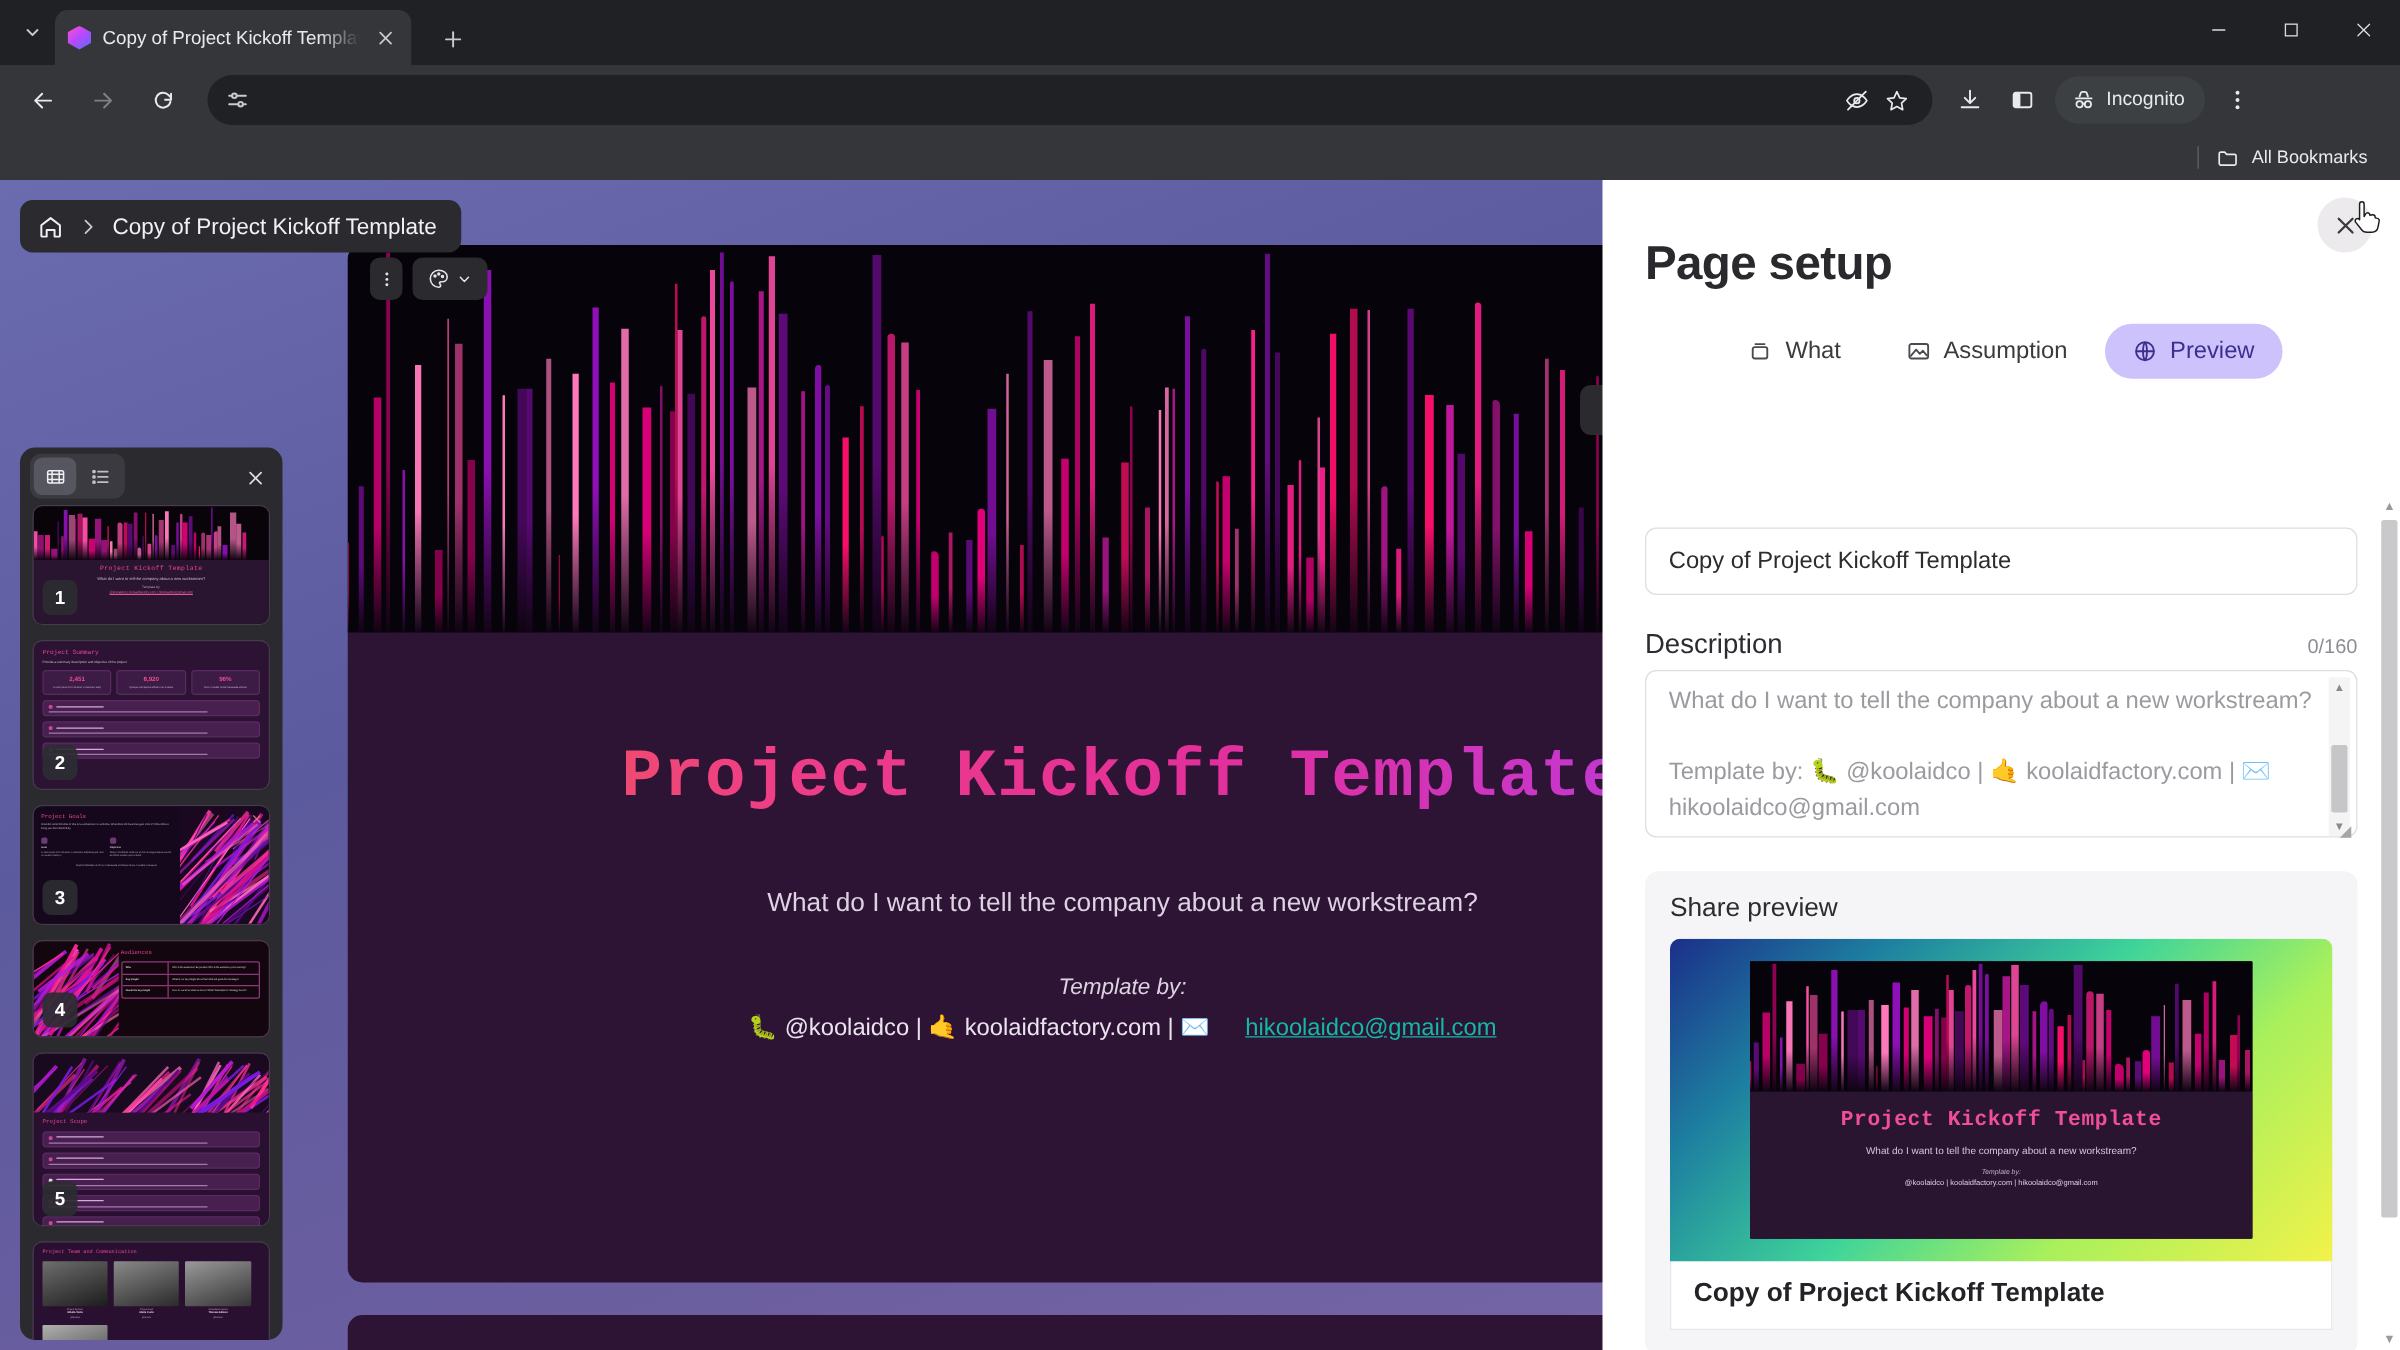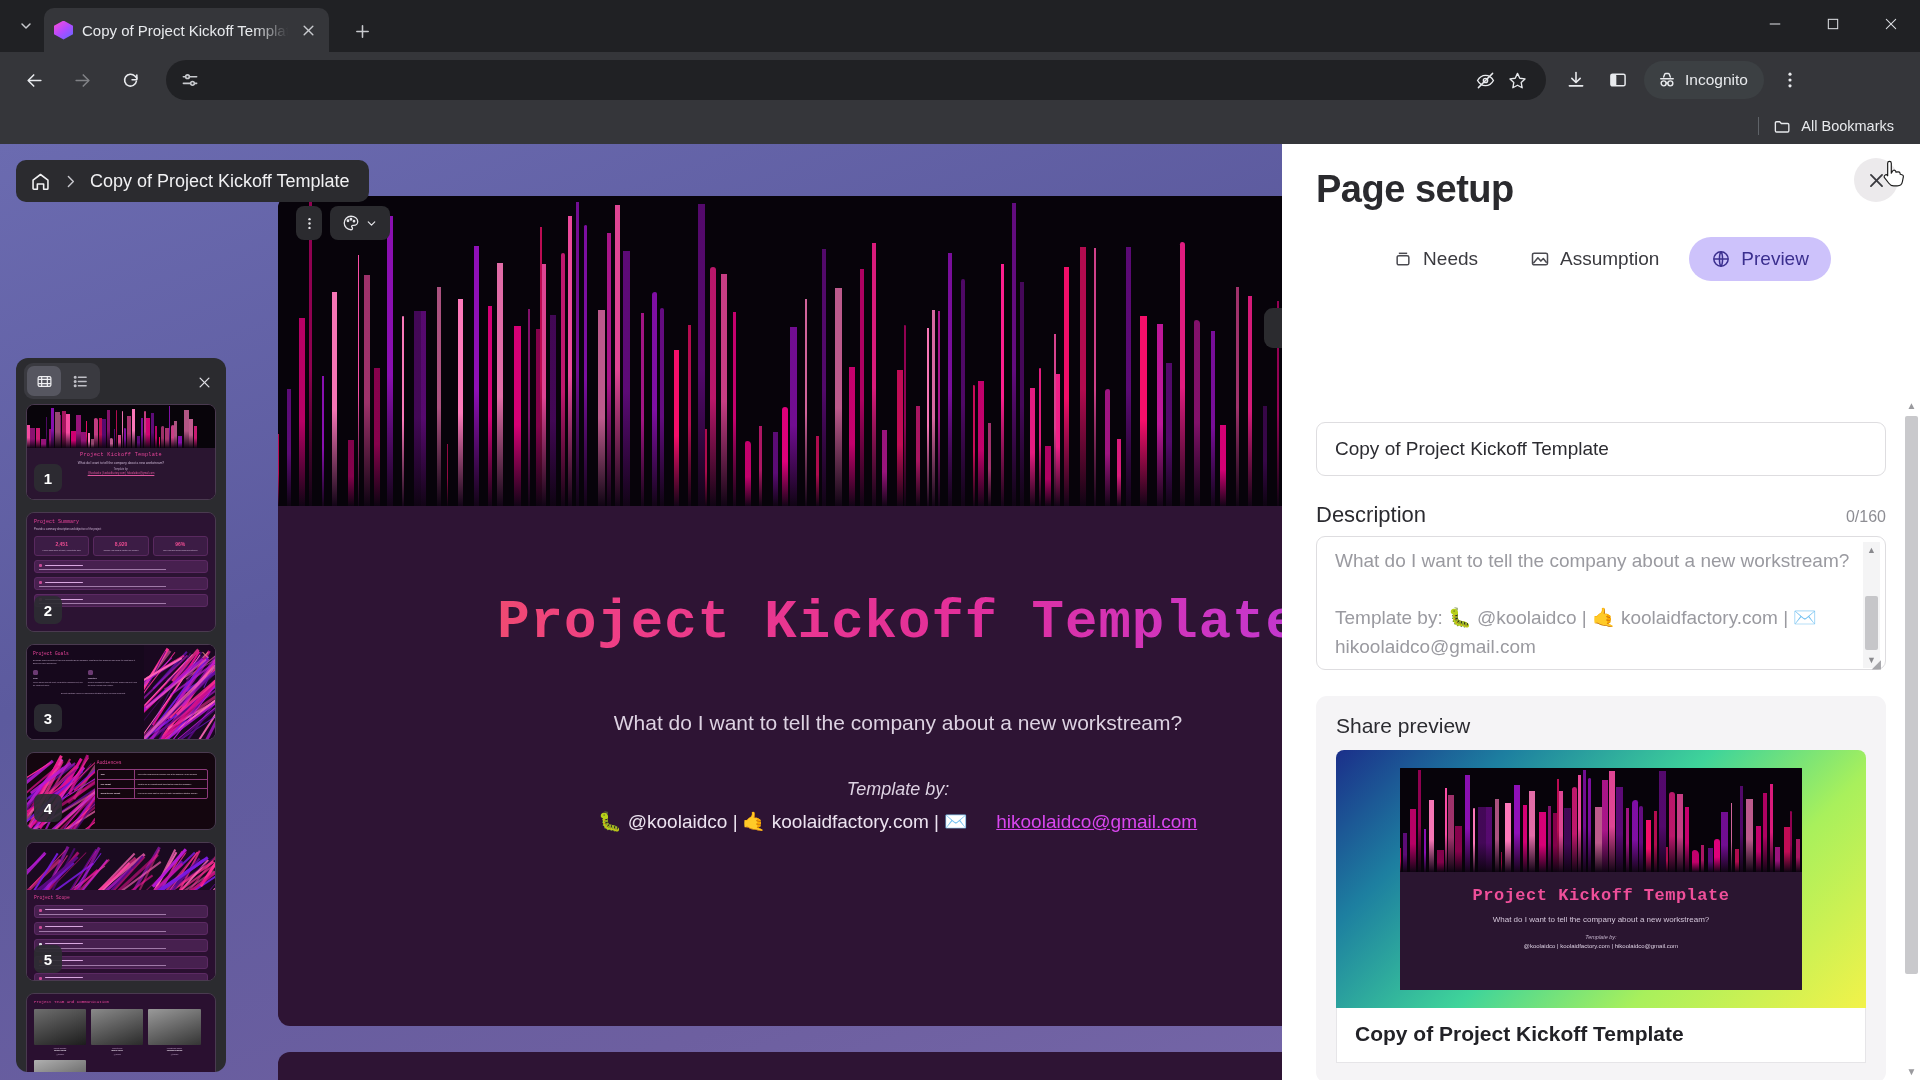--- a/index.html
+++ b/index.html
@@ -185,31 +185,31 @@
   .hero-img { height:310px; background:#07030a; position:relative; overflow:hidden; }
   .hero-body { text-align:center; padding-top:86px; }
   .hero-title {
     font-family:"Liberation Mono", monospace; font-size:54px; font-weight:700; letter-spacing:1px;
     background:linear-gradient(90deg,#f2604e 0%,#ee3d87 28%,#e32f9a 55%,#c936c8 78%,#9a3cf0 100%);
     -webkit-background-clip:text; background-clip:text; color:transparent; white-space:nowrap;
   }
   .hero-sub { color:#ddd2e2; font-size:21px; margin-top:58px; }
   .hero-by { color:#ddd2e2; font-size:18px; font-style:italic; margin-top:44px; }
   .hero-links { color:#ece3f0; font-size:19px; margin-top:10px; }
-  .hero-links a { color:#d946ef; text-decoration:underline;margin-left:23px; }
+  .hero-links a { color:#14b8a6; text-decoration:underline;margin-left:23px; }
 
   .card2 {
     position:absolute; left:0; top:908px; width:1240px; height:240px;
     background:#2e1434; border-radius:12px; overflow:hidden; padding:62px 0 0 82px;
   }
 
   
   #panel { position:absolute; right:0; top:144px; width:638px; bottom:0; background:#fff; z-index:60; }
   .panel-head { padding:24px 34px 0 34px; position:relative; }
-  .panel-title { font-size:38px; font-weight:700; color:#2a2a2e; letter-spacing:-.5px; }
+  .panel-title { font-size:38px; font-weight:700; color:#2a2a2e; letter-spacing:-.5px;margin-top:22px; }
   .panel-close { position:absolute; right:22px; top:14px; width:44px; height:44px; border-radius:22px; background:#eceaec; display:flex; align-items:center; justify-content:center; }
   .panel-close svg { width:19px; height:19px; }
   .cursor-hand { position:absolute; right:14px; top:16px; width:26px; height:32px; pointer-events:none; }
 
   .tabsrow { display:flex; align-items:center; justify-content:center; gap:8px; margin-top:26px; }
   .ptab { height:44px; border-radius:22px; display:flex; align-items:center; gap:10px; padding:0 22px; }
   .ptab span { font-size:19px; color:#3a3a3f; }
   .ptab.active { background:#cdc2fb; }
   .ptab.active span { color:#3b2f8f; }
   .ptab svg { width:20px; height:20px; }
@@ -1056,21 +1056,21 @@
       <svg class="cursor-hand" viewBox="0 0 24 30" fill="#fff" stroke="#1c1c1c" stroke-width="1.1" stroke-linejoin="round">
         <path d="M7 3c0-1 .8-1.7 1.7-1.7S10.4 2 10.4 3v9.4l1.1-1.9c.5-.9 1.6-1.2 2.4-.7.6.4.9 1 .8 1.6l2-.3c1 -.1 1.9.6 2 1.6l.1.7 1.6.4c.9.2 1.5 1.1 1.3 2l-.9 4.6c-.4 2.2-2.3 3.8-4.6 3.8h-3.6c-1.8 0-3.5-.9-4.5-2.4L4 16.6c-.5-.8-.3-1.9.5-2.4.7-.5 1.7-.4 2.3.3l.2.3z"></path>
       </svg>
 
       <div class="tabsrow">
         <div class="ptab">
           <svg viewBox="0 0 24 24" fill="none" stroke="#4a4a50" stroke-width="1.8" stroke-linejoin="round">
               <rect x="5" y="8" width="14" height="11" rx="2"></rect>
               <line x1="7" y1="5.2" x2="17" y2="5.2"></line>
             </svg>
-          <span>Needs</span>
+          <span>What</span>
         </div>
         <div class="ptab">
           <svg viewBox="0 0 24 24" fill="none" stroke="#4a4a50" stroke-width="1.8" stroke-linejoin="round">
               <rect x="3" y="5" width="18" height="14" rx="2"></rect>
               <polyline points="4 17 9.5 10.5 13 14.5 16 11.5 20 16.5"></polyline>
             </svg>
           <span>Assumption</span>
         </div>
         <div class="ptab active">
           <svg viewBox="0 0 24 24" fill="none" stroke="#3b2f8f" stroke-width="1.8">

